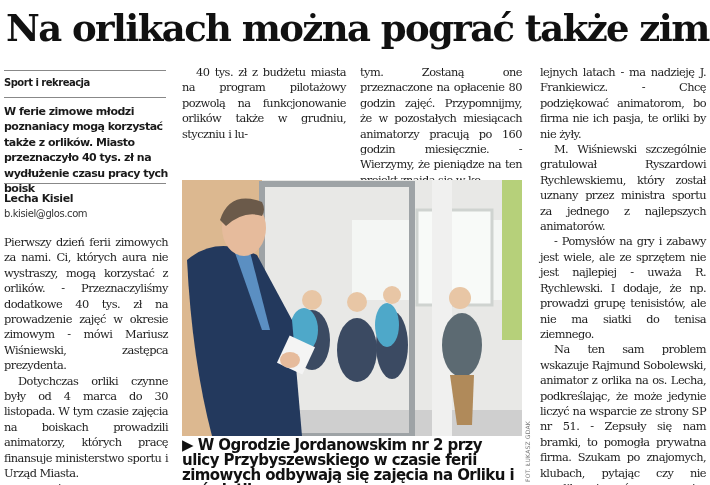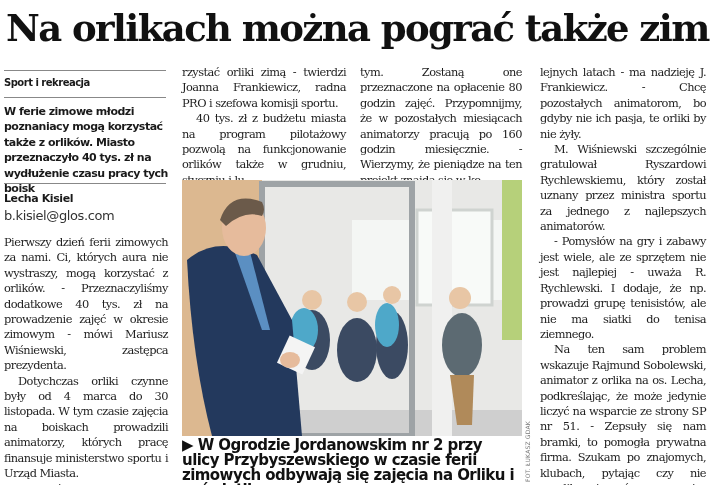--- a/index.html
+++ b/index.html
@@ -2,21 +2,21 @@
 <html><head>
 <meta charset="utf-8">
 <style>
   html,body{margin:0;padding:0;background:#fff;}
   body{width:710px;height:485px;position:relative;overflow:hidden;color:#1a1a1a;}
   .headline{position:absolute;left:6px;top:2px;font-family:"DejaVu Serif",serif;font-weight:bold;font-size:37px;letter-spacing:-1.6px;line-height:52px;white-space:nowrap;color:#111;}
   .rule{position:absolute;height:1px;background:#888;}
   .section{position:absolute;left:4px;top:77px;font-family:"DejaVu Sans",sans-serif;font-weight:bold;font-size:10px;letter-spacing:-0.5px;}
   .lead{position:absolute;left:4px;top:104px;width:164px;font-family:"DejaVu Sans",sans-serif;font-weight:bold;font-size:11px;line-height:15.4px;letter-spacing:-0.5px;}
   .author{position:absolute;left:4px;top:192px;font-family:"DejaVu Sans",sans-serif;font-weight:bold;font-size:11px;letter-spacing:-0.4px;}
-  .email{position:absolute;left:4px;top:208px;font-family:"DejaVu Sans",sans-serif;font-size:13px;letter-spacing:-0.4px;color:#333;}
+  .email{position:absolute;left:4px;top:208px;font-family:"DejaVu Sans",sans-serif;font-size:10px;letter-spacing:-0.4px;color:#333;}
   .col{position:absolute;font-family:"DejaVu Serif",serif;font-size:11.4px;line-height:15.4px;letter-spacing:-0.55px;text-align:justify;color:#1e1e1e;}
   .col p{margin:0;}
   .col p.ind{text-indent:14px;}
   .photo{position:absolute;left:182px;top:180px;width:340px;height:256px;overflow:hidden;background:#d9d6d0;}
   .caption{position:absolute;left:182px;top:438px;width:340px;font-family:"DejaVu Sans",sans-serif;font-weight:bold;font-size:15px;line-height:15px;letter-spacing:-0.55px;color:#111;}
   .credit{position:absolute;left:524px;top:482px;transform:rotate(-90deg);transform-origin:left top;font-family:"DejaVu Sans",sans-serif;font-size:6px;color:#777;white-space:nowrap;letter-spacing:0.2px;}
 </style>
 </head>
 <body>
 
@@ -32,30 +32,29 @@
 <div class="author">Lecha Kisiel</div>
 <div class="email">b.kisiel@glos.com</div>
 
 <div class="col" style="left:4px;top:235px;width:164px;">
   <p>Pierwszy dzień ferii zimowych za nami. Ci, których aura nie wystraszy, mogą korzystać z orlików. - Przeznaczyliśmy dodatkowe 40 tys. zł na prowadzenie zajęć w okresie zimowym - mówi Mariusz Wiśniewski, zastępca prezydenta.</p>
   <p class="ind">Dotychczas orliki czynne były od 4 marca do 30 listopada. W tym czasie zajęcia na boiskach prowadzili animatorzy, których pracę finansuje ministerstwo sportu i Urząd Miasta.</p>
   <p class="ind">- Mieliśmy też sygnały od mieszkańców, że warto wyko-</p>
 </div>
 
 <div class="col" style="left:182px;top:65px;width:164px;">
-  <p>rzystać orliki zimą - twierdzi Joanna Frankiewicz, radna PRO i szefowa komisji sportu.</p>
   <p class="ind">40 tys. zł z budżetu miasta na program pilotażowy pozwolą na funkcjonowanie orlików także w grudniu, styczniu i lu-</p>
 </div>
 
 <div class="col" style="left:360px;top:65px;width:162px;">
   <p>tym. Zostaną one przeznaczone na opłacenie 80 godzin zajęć. Przypomnijmy, że w pozostałych miesiącach animatorzy pracują po 160 godzin miesięcznie. - Wierzymy, że pieniądze na ten projekt znajdą się w ko-</p>
 </div>
 
 <div class="col" style="left:540px;top:65px;width:166px;">
-  <p>lejnych latach - ma nadzieję J. Frankiewicz. - Chcę pozostałych animatorom, bo gdyby nie ich pasja, te orliki by nie żyły.</p>
+  <p>lejnych latach - ma nadzieję J. Frankiewicz. - Chcę podziękować animatorom, bo firma nie ich pasja, te orliki by nie żyły.</p>
   <p class="ind">M. Wiśniewski szczególnie gratulował Ryszardowi Rychlewskiemu, który został uznany przez ministra sportu za jednego z najlepszych animatorów.</p>
   <p class="ind">- Pomysłów na gry i zabawy jest wiele, ale ze sprzętem nie jest najlepiej - uważa R. Rychlewski. I dodaje, że np. prowadzi grupę tenisistów, ale nie ma siatki do tenisa ziemnego.</p>
   <p class="ind"><span>Na ten sam problem wskazuje Rajmund Sobolewski, animator z orlika na os. Lecha, podkreślając, że może jedynie liczyć na wsparcie ze strony SP nr 51. - Zepsuły się nam bramki, to pomogła prywatna firma. Szukam po znajomych, klubach, pytając czy nie mogliby użyczyć nam sprzętu. Nie mamy np. piłek do nożnej - mówi pan Rajmund.</span></p>
 
 </div>
 
 <div class="photo">
   <svg width="340" height="256" viewBox="0 0 340 256">
     <rect x="0" y="0" width="340" height="256" fill="#e4e2dd"></rect>
     <rect x="0" y="0" width="80" height="256" fill="#dcb890"></rect>

